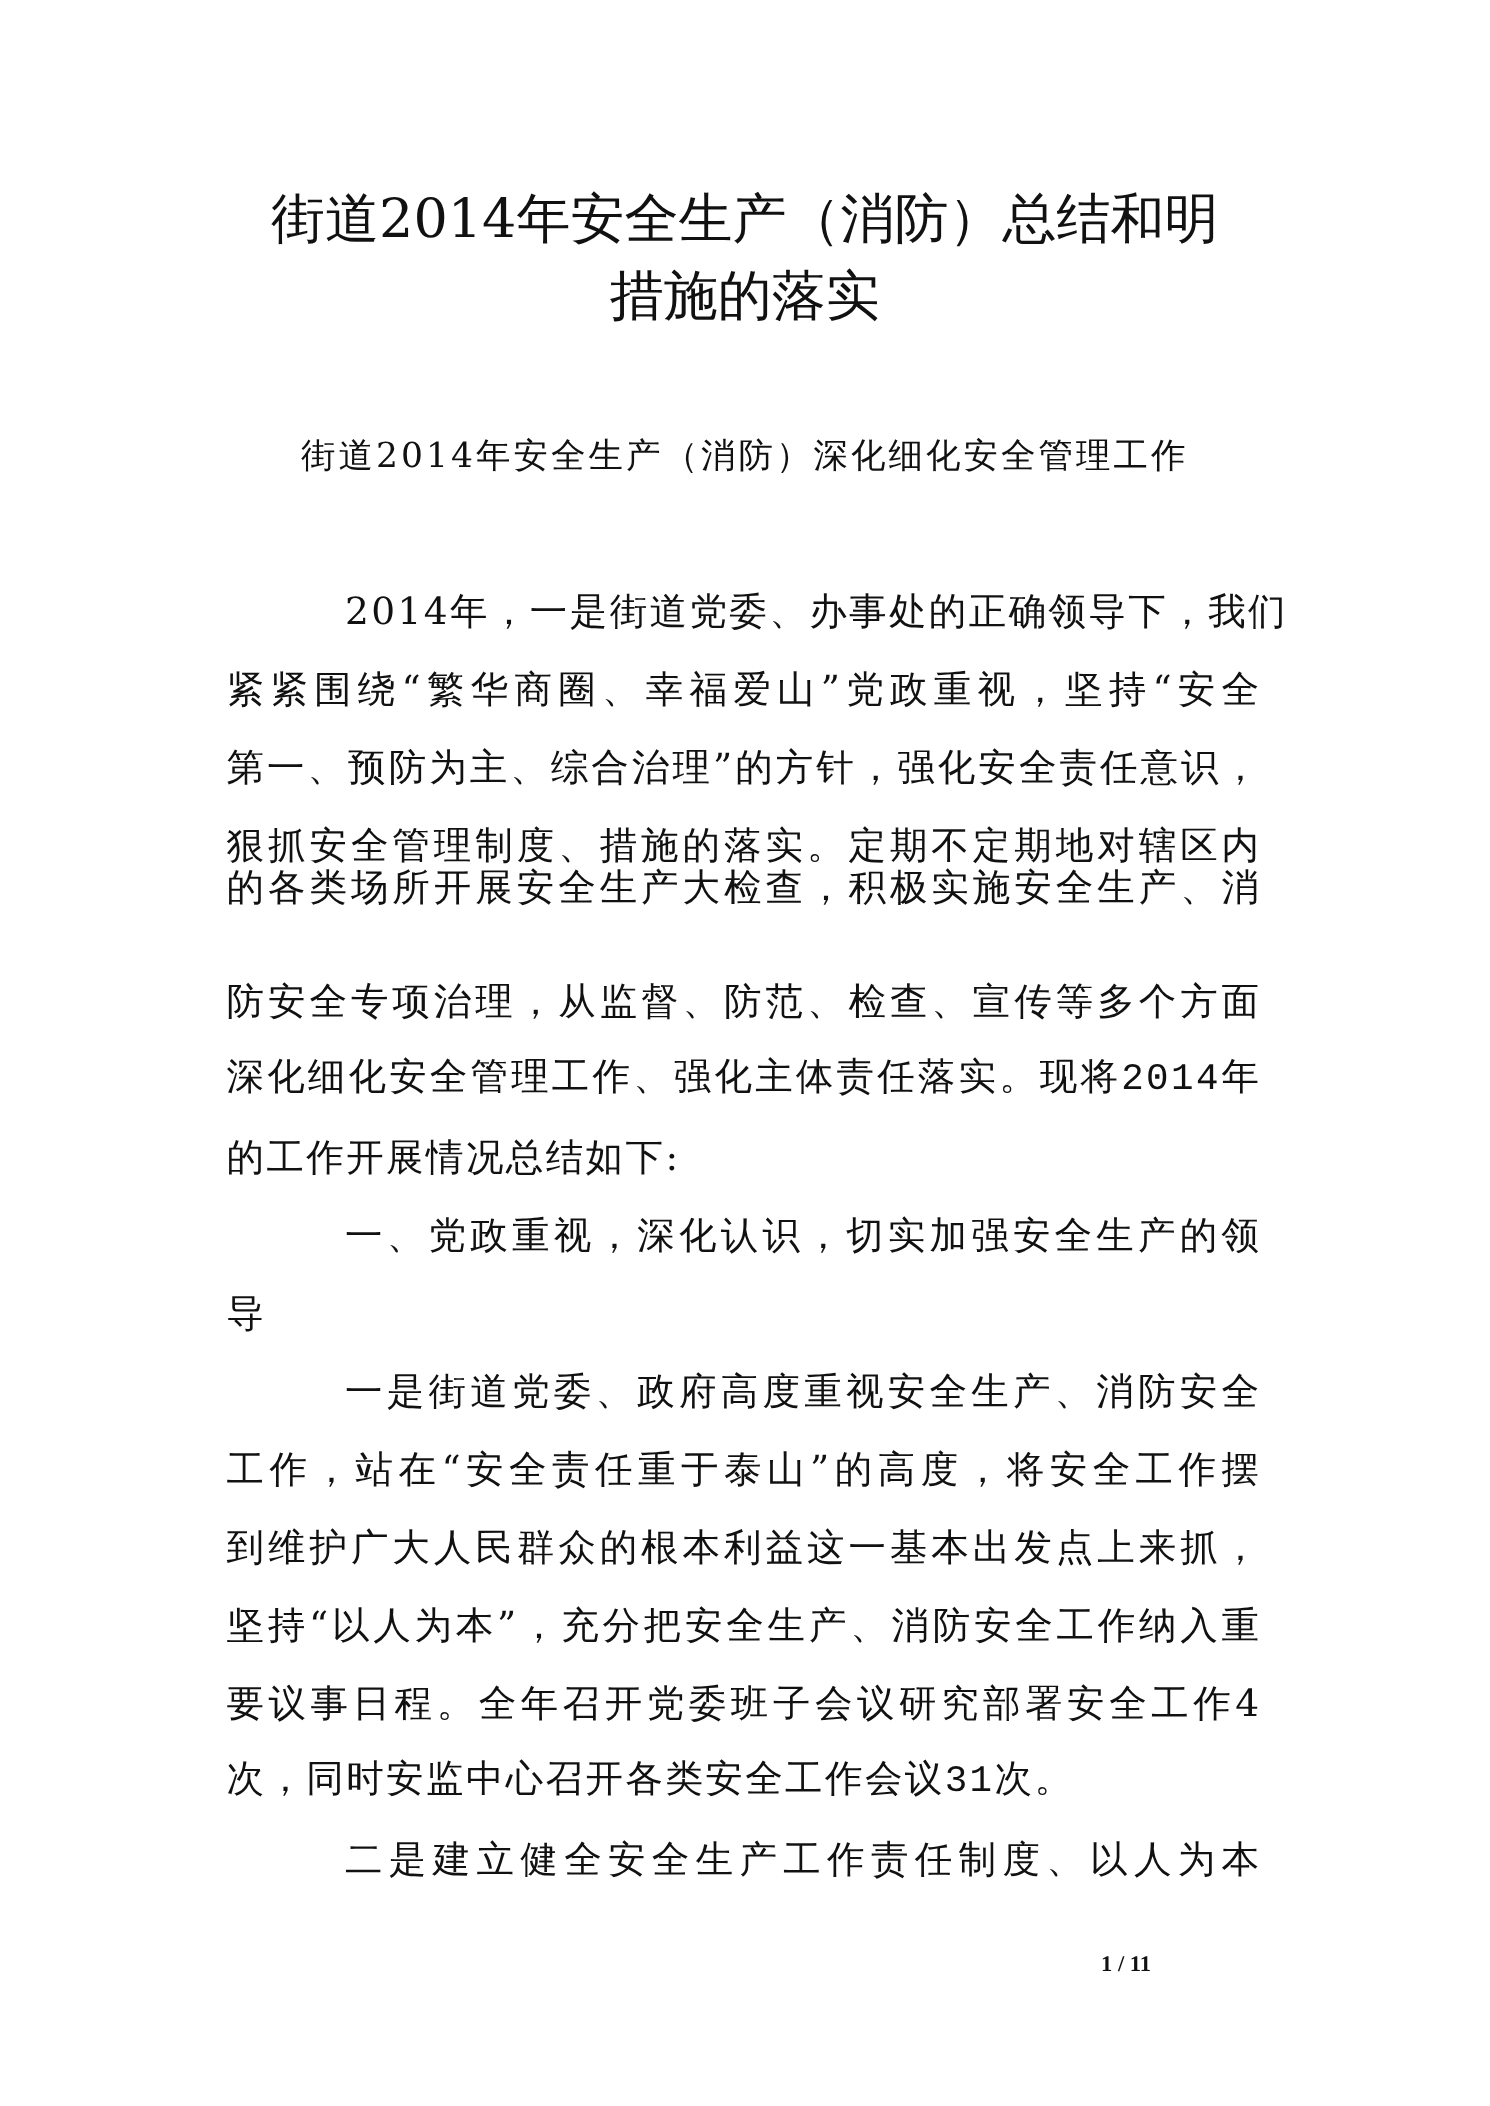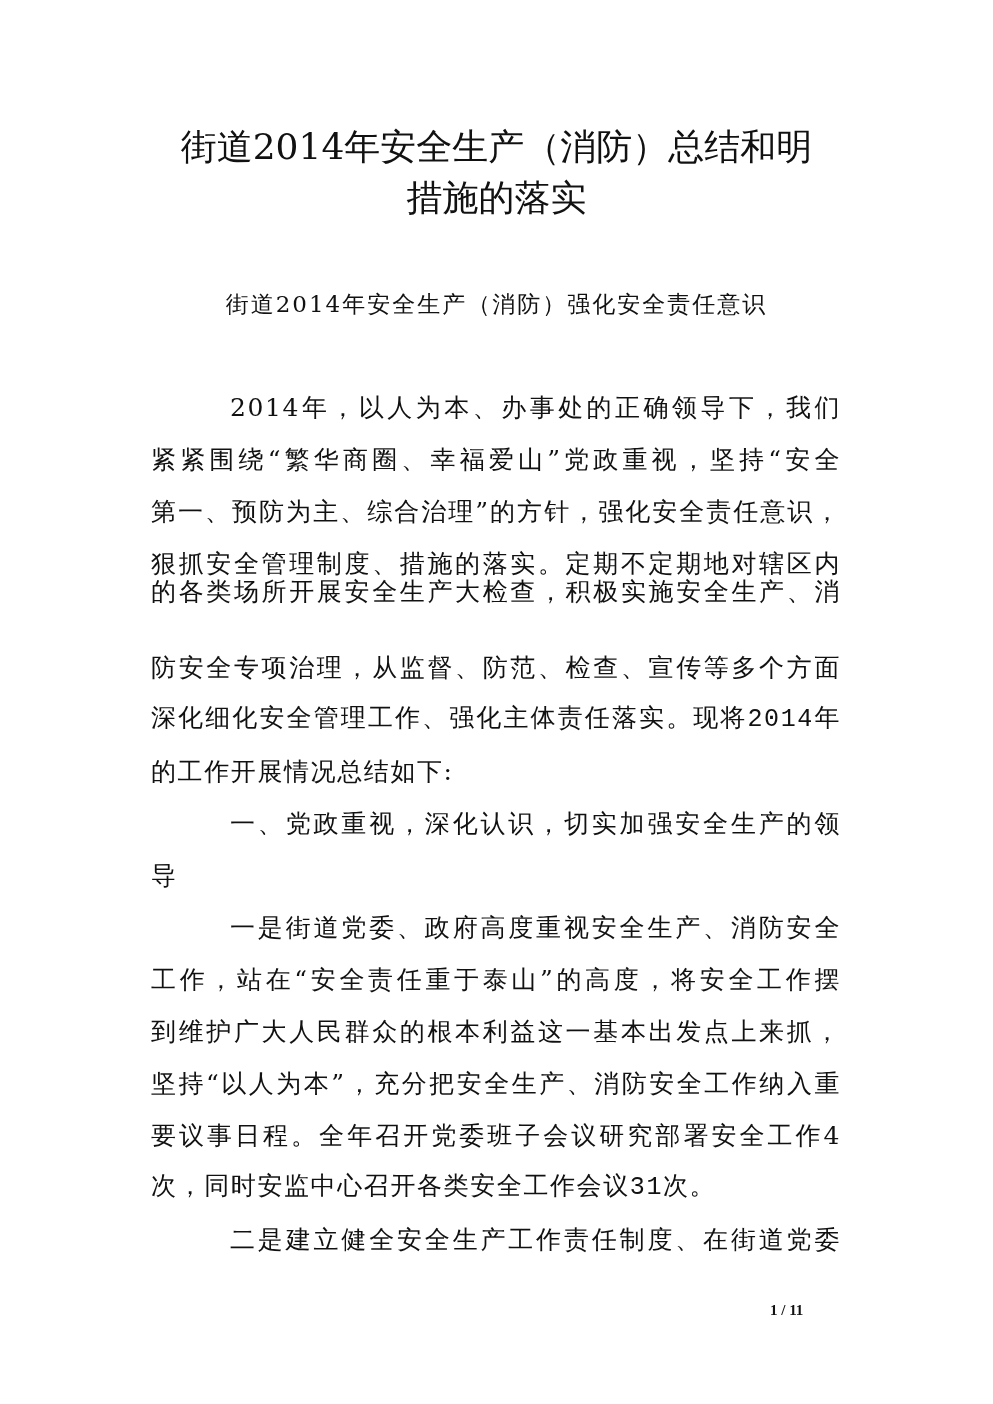--- a/index.html
+++ b/index.html
@@ -55,57 +55,57 @@
       line-height: 40px;
       white-space: nowrap;
       letter-spacing: 1.6px;
       text-align: justify;
       text-align-last: justify;
     }
     .line.indent { left: 230px; width: 611px; }
     .line.last { text-align-last: left; }
     .page-num {
       position: absolute;
-      left: 770px;
+      left: 734px;
       top: 1300px;
       width: 60px;
       font-size: 15px;
       line-height: 20px;
       font-family: "Liberation Serif", "DejaVu Serif", serif;
       font-weight: bold;
       white-space: nowrap;
     }
   </style>
 </head>
 <body>
 
 <div class="page">
 
   <h1 class="title l1">街道2014年安全生产（消防）总结和明</h1>
   <h1 class="title l2">措施的落实</h1>
 
-  <div class="subtitle">街道2014年安全生产（消防）强化安全责任意识</div>
+  <div class="subtitle">街道2014年安全生产（消防）深化细化安全管理工作</div>
 
   <div>
-    <div class="line indent" style="top:388px;">2014年，以人为本、办事处的正确领导下，我们</div>
+    <div class="line indent" style="top:388px;">2014年，一是街道党委、办事处的正确领导下，我们</div>
     <div class="line" style="top:440px;">紧紧围绕“繁华商圈、幸福爱山”党政重视，坚持“安全</div>
     <div class="line" style="top:492px;">第一、预防为主、综合治理”的方针，强化安全责任意识，</div>
     <div class="line" style="top:544px;">狠抓安全管理制度、措施的落实。定期不定期地对辖区内</div>
     <div class="line" style="top:572px;">的各类场所开展安全生产大检查，积极实施安全生产、消</div>
     <div class="line" style="top:648px;">防安全专项治理，从监督、防范、检查、宣传等多个方面</div>
     <div class="line" style="top:700px;font-family:Liberation Mono, monospace;">深化细化安全管理工作、强化主体责任落实。现将2014年</div>
     <div class="line last" style="top:752px;">的工作开展情况总结如下:</div>
 
     <div class="line indent" style="top:804px;">一、党政重视，深化认识，切实加强安全生产的领</div>
     <div class="line last" style="top:856px;">导</div>
 
     <div class="line indent" style="top:908px;">一是街道党委、政府高度重视安全生产、消防安全</div>
     <div class="line" style="top:960px;">工作，站在“安全责任重于泰山”的高度，将安全工作摆</div>
     <div class="line" style="top:1012px;">到维护广大人民群众的根本利益这一基本出发点上来抓，</div>
     <div class="line" style="top:1064px;">坚持“以人为本”，充分把安全生产、消防安全工作纳入重</div>
     <div class="line" style="top:1116px;">要议事日程。全年召开党委班子会议研究部署安全工作4</div>
     <div class="line last" style="top:1168px;font-family:Liberation Mono, monospace;">次，同时安监中心召开各类安全工作会议31次。</div>
 
-    <div class="line indent" style="top:1220px;">二是建立健全安全生产工作责任制度、在街道党委</div>
+    <div class="line indent" style="top:1220px;">二是建立健全安全生产工作责任制度、以人为本</div>
   </div>
 
   <div class="page-num">1 / 11</div>
 </div>
 
 </body></html>

